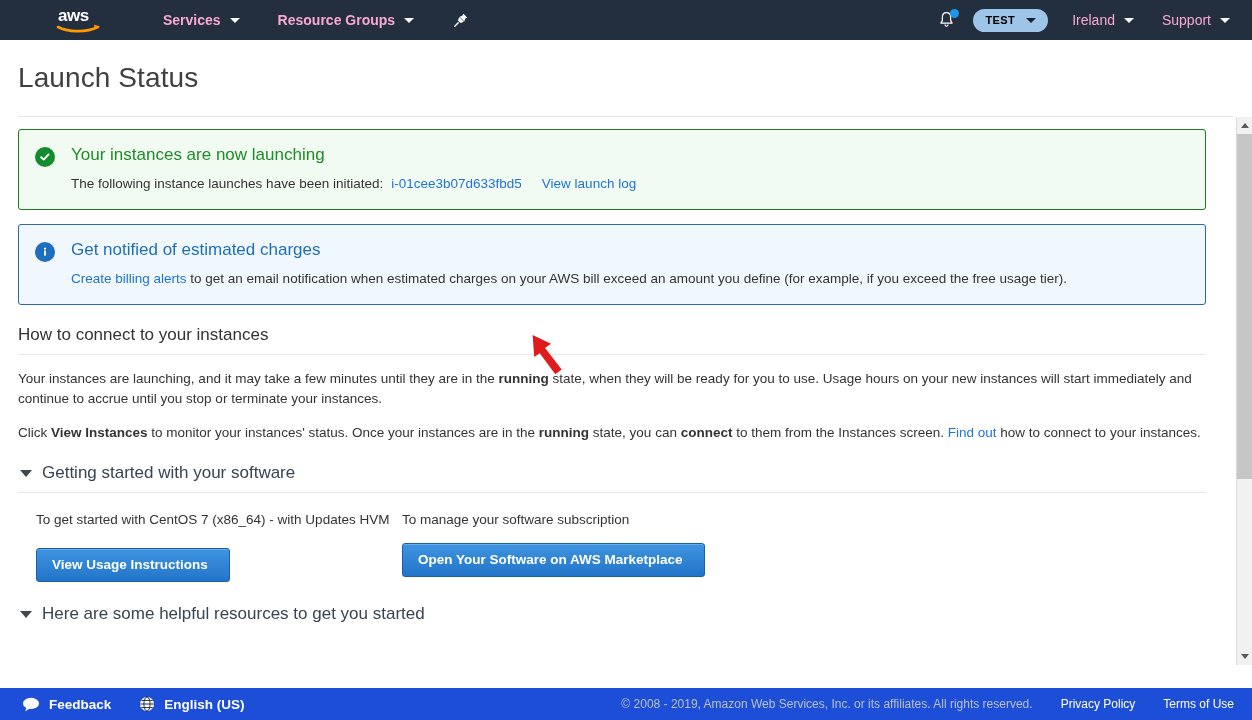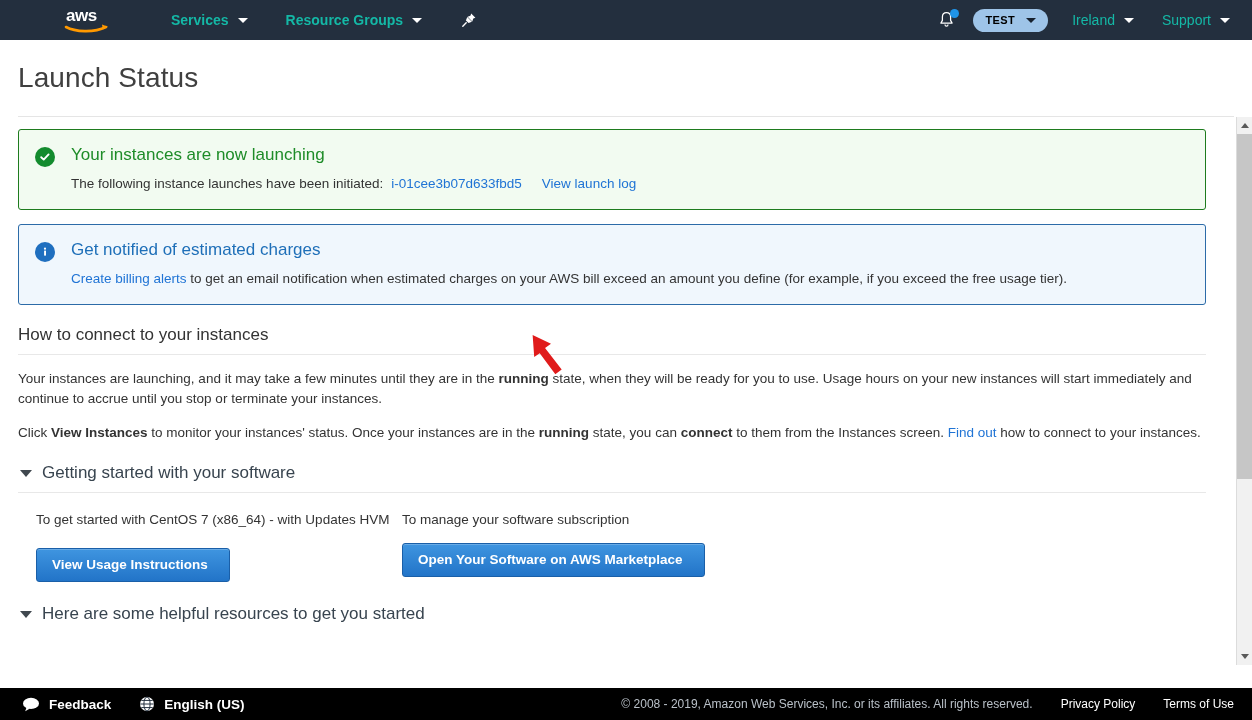--- a/index.html
+++ b/index.html
@@ -10,29 +10,28 @@
     font-family: "Liberation Sans", sans-serif;
     -webkit-font-smoothing: antialiased;
   }
 
   
   .topnav {
     height: 40px; width: 1252px;
     background: #232f3e;
     display: flex; align-items: center;
     position: relative;
-    padding-left: 8px;
   }
   .aws-logo {
     margin-left: 56px; width: 52px; height: 30px;
     position: relative; display: block;
   }
   .nav-left { display: flex; align-items: center; }
   .nav-item {
-    color: #14b8a6; font-size: 14px; font-weight: bold;
+    color: #f9a8d4; font-size: 14px; font-weight: bold;
     display: flex; align-items: center; cursor: pointer;
     height: 40px; padding: 0 10px;
   }
   .nav-item.services { margin-left: 45px; }
   .nav-item.resgroups { margin-left: 18px; }
   .caret-down {
     display: inline-block; margin-left: 9px;
     width: 0; height: 0;
     border-left: 5px solid transparent;
     border-right: 5px solid transparent;
@@ -213,21 +212,21 @@
   
   .red-arrow {
     position: absolute; left: 527px; top: 212px;
     width: 48px; height: 48px; pointer-events: none;
   }
 
   
   .footer {
     position: absolute; bottom: 0; left: 0;
     width: 1252px; height: 32px;
-    background: #000000;
+    background: #1d4ed8;
     display: flex; align-items: center;
   }
   .f-left { display: flex; align-items: center; margin-left: 22px; }
   .f-item {
     display: flex; align-items: center; cursor: pointer;
     color: #ffffff; font-size: 13.5px; font-weight: bold;
   }
   .f-item.lang { margin-left: 28px; }
   .f-ico { margin-right: 9px; display: flex; align-items: center; }
   .f-right {

